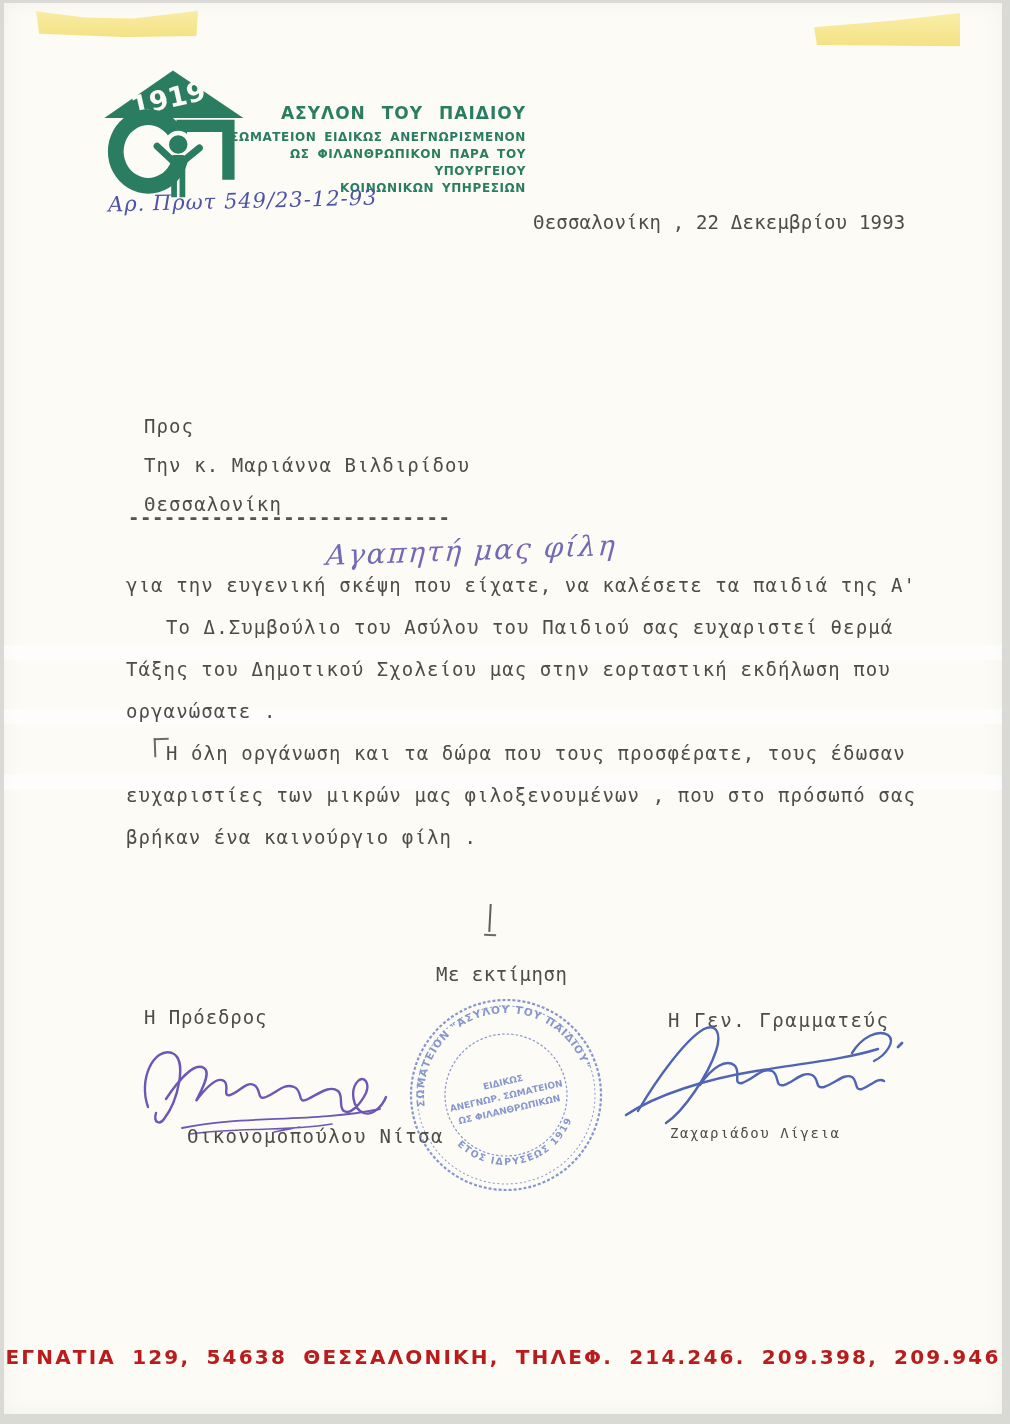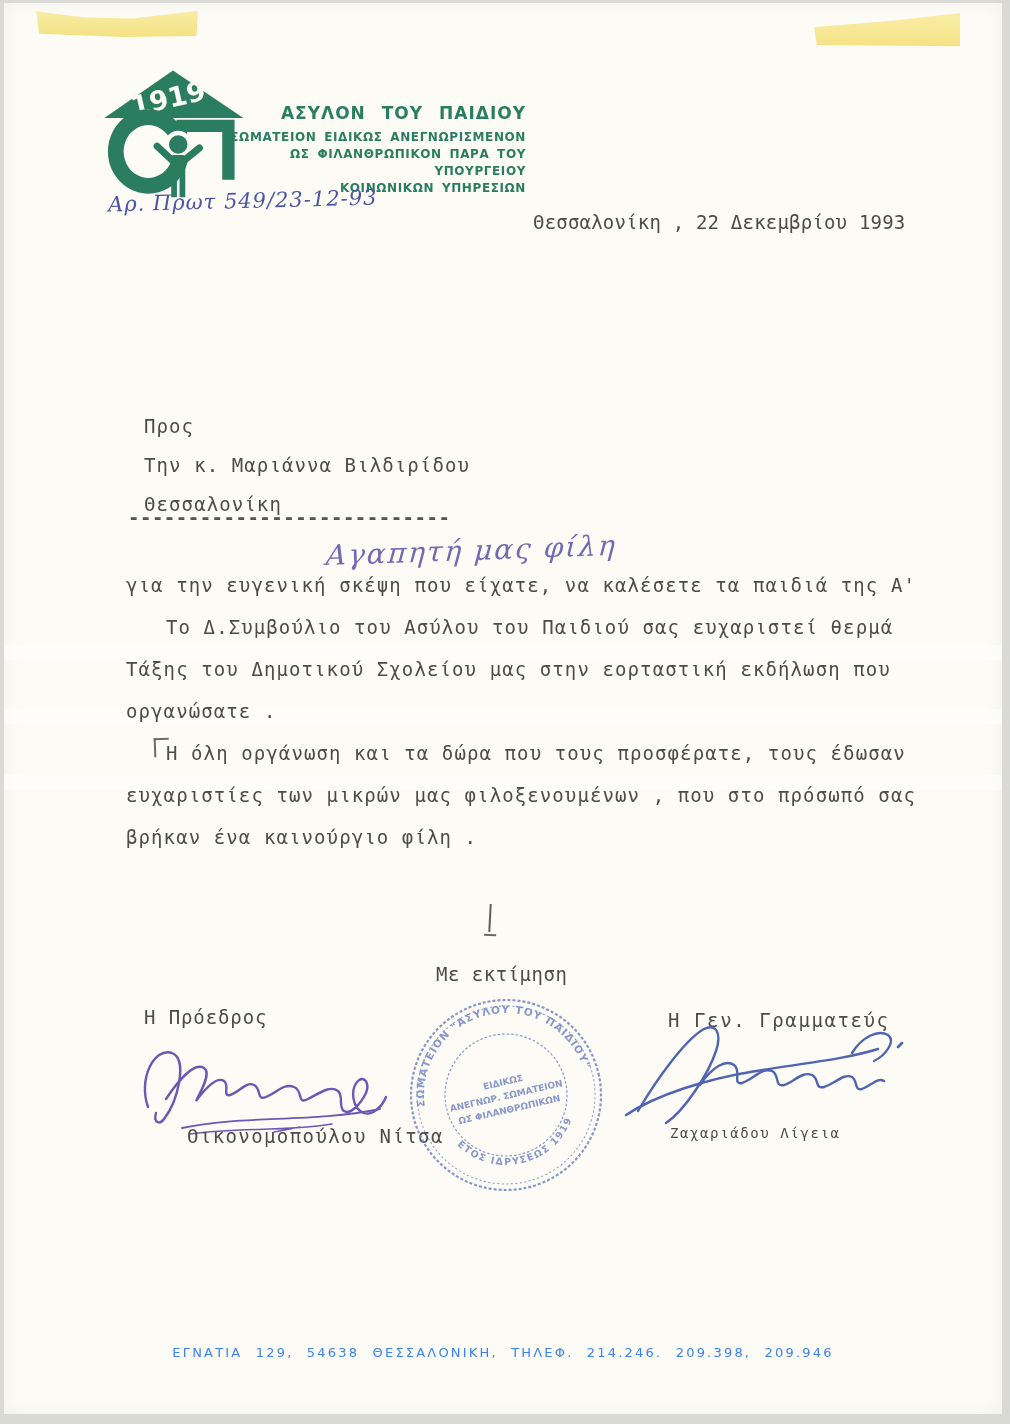--- a/index.html
+++ b/index.html
@@ -51,21 +51,21 @@
   
   .pen-mark-gamma{position:absolute;left:150px;top:735px;width:13px;height:17px;
     border-left:2px solid #6a6a66;border-top:2px solid #6a6a66;transform:rotate(-2deg);}
   .pen-mark-tick{position:absolute;left:485px;top:901px;width:3px;height:28px;
     border-left:2px solid #5e5e5a;transform:rotate(3deg);}
   .pen-mark-tick::after{content:"";position:absolute;left:-6px;bottom:-4px;width:12px;height:2px;background:#6a6a66;}
   
   .stamp{position:absolute;left:402px;top:992px;width:200px;height:200px;transform:rotate(-13deg);opacity:.85;}
   
   .footer{position:absolute;left:0;top:1342px;width:100%;text-align:center;
-    color:#3b82f6;font-size:13px;font-weight:normal;letter-spacing:2.2px;word-spacing:7px;white-space:nowrap;}
+    color:#b91c1c;font-size:20px;font-weight:bold;letter-spacing:2.2px;word-spacing:7px;white-space:nowrap;}
 </style>
 </head>
 <body>
 
 <div class="page">
 
   <div class="tape tape-left"></div>
   <div class="tape tape-right"></div>
 
   <div class="band" style="top:642px"></div>

